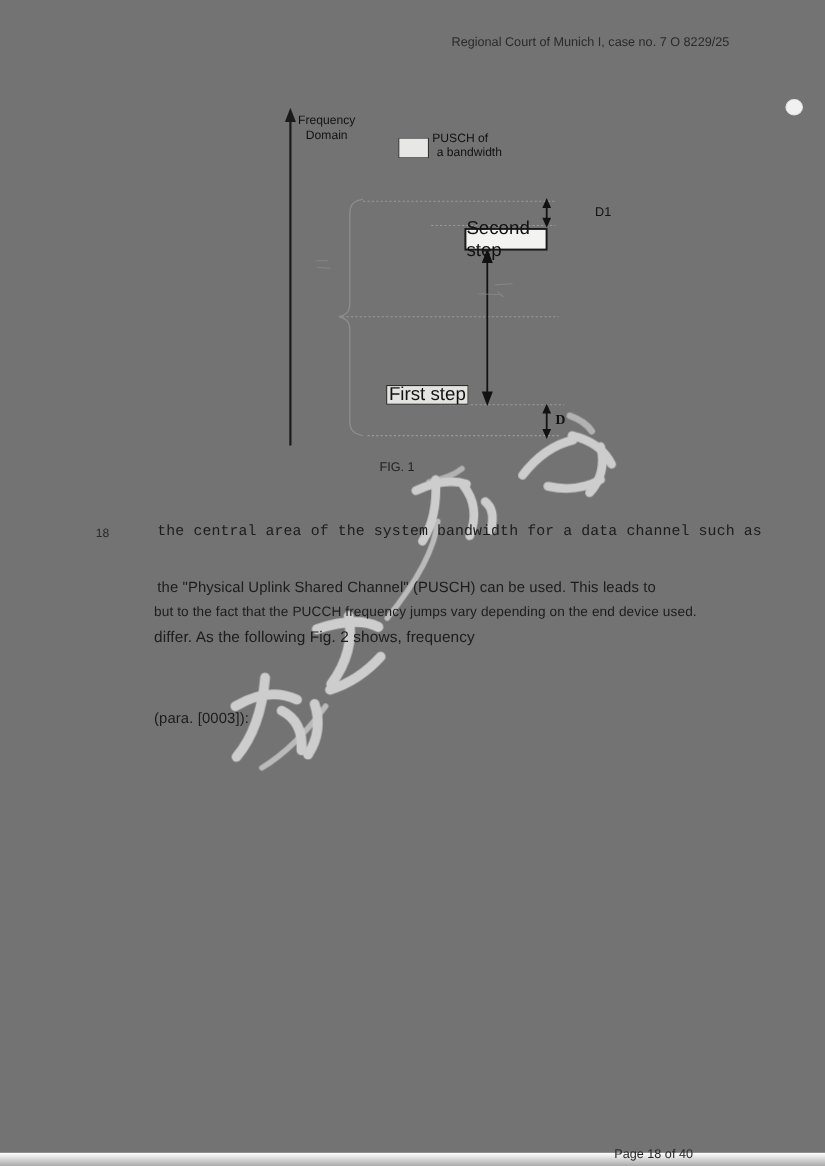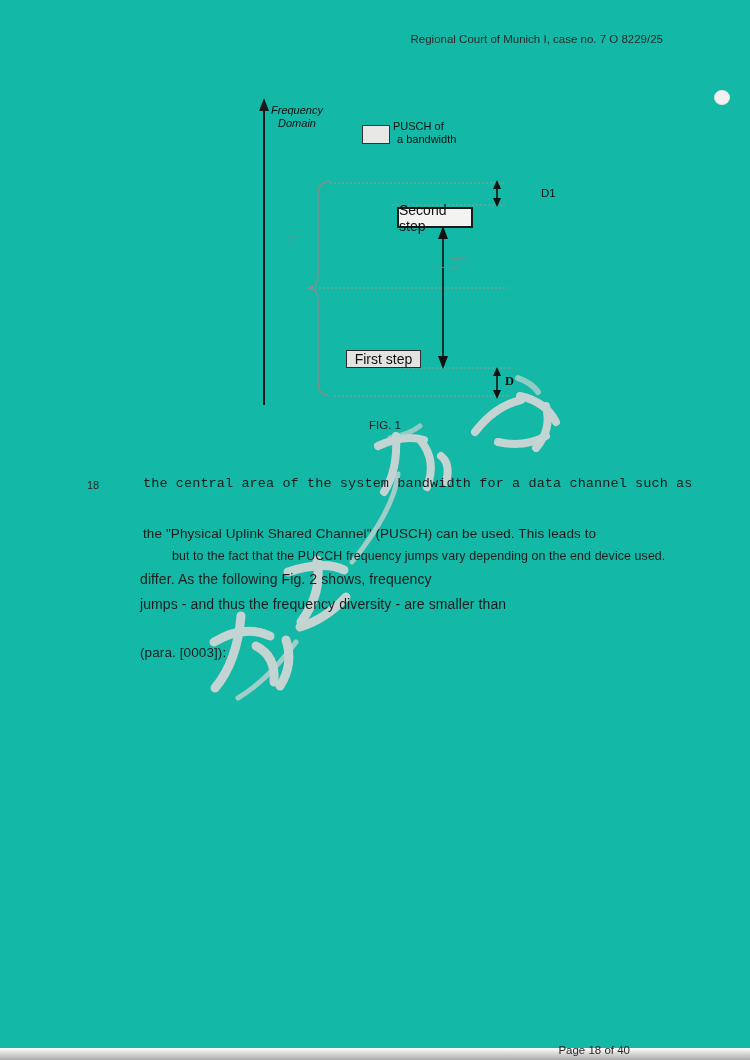--- a/index.html
+++ b/index.html
@@ -1,35 +1,35 @@
 <!DOCTYPE html>
 <html><head>
 <meta charset="utf-8">
 <style>
   html,body{margin:0;padding:0;}
   body{width:750px;height:1060px;background:#ffffff;font-family:"Liberation Sans",sans-serif;}
-  .page{position:relative;width:750px;height:1060px;background:#14b8a6;overflow:hidden;}
+  .page{position:relative;width:750px;height:1060px;background:#737373;overflow:hidden;}
   .abs{position:absolute;}
   .txt{color:#1f1f1f;white-space:nowrap;}
   .header-ref{top:33px;right:87px;font-size:11.5px;color:#2a2a2a;}
   .footer-ref{top:1014px;right:120px;font-size:11.5px;color:#2a2a2a;}
   .para-num{top:479px;left:87px;font-size:11px;color:#2a2a2a;}
   .body-line{color:#1c1c1c;letter-spacing:.1px;}
   .l-norm{font-size:13.5px;}
   .l-small{font-size:12.4px;}
   .l-big{font-size:14px;}
-  .step-box{display:flex;align-items:center;justify-content:center;font-size:14px;color:#111;}
+  .step-box{display:flex;align-items:center;justify-content:center;font-size:17px;color:#111;margin-left:25px;}
   .second-step{left:397px;top:112px;width:72px;height:17px;border:2px solid #1a1a1a;background:#f3f3f2;}
-  .first-step{left:346px;top:255px;width:73px;height:16px;border:1.5px solid #2c2c2c;background:#e3e3e1;}
+  .first-step{left:326px;top:255px;width:73px;height:16px;border:1.5px solid #2c2c2c;background:#e3e3e1;}
   .legend-swatch{left:362px;top:30px;width:26px;height:17px;border:1.5px solid #333;background:#e7e7e5;}
-  .axis-title{left:266px;top:9px;width:62px;text-align:center;font-size:11px;line-height:12.5px;color:#111;font-style:italic;}
+  .axis-title{left:266px;top:9px;width:62px;text-align:center;font-size:11px;line-height:12.5px;color:#111;}
   .legend-text{left:393px;top:25px;font-size:11px;line-height:12.5px;color:#111;}
   .d-label{font-size:11.5px;color:#111;}
   .d-bold{font-weight:bold;font-family:"Liberation Serif",serif;font-size:12.5px;}
-  .caption{left:345px;top:324px;width:80px;text-align:center;font-size:11.5px;color:#222;}
+  .caption{left:345px;top:324px;width:80px;font-size:11.5px;color:#222;}
   .bottom-edge{left:0;bottom:0;width:750px;height:12px;background:linear-gradient(#ffffff, #aaaaaa);}
   .smudge{left:714px;top:90px;width:14px;height:13px;border-radius:50%;background:#f1f1f1;border:1px solid #e3e3e3;}
   svg{display:block;}
 </style>
 </head>
 <body>
 
 <div class="page">
 
   <svg class="abs" style="left:0;top:0;z-index:1;" width="750" height="1060" viewBox="0 0 750 1060" aria-label="知产财经">
@@ -136,21 +136,20 @@
     <div class="abs txt d-label" style="left:504px;top:92px;padding-left:37px;">D1</div>
     <div class="abs txt d-label d-bold" style="left:505px;top:279px;">D</div>
 
     <div class="abs caption">FIG. 1</div>
   </div>
 
   <div class="abs txt para-num" style="z-index:2;">18</div>
 
   <div class="abs body-line l-norm" style="left:143px;top:476px;z-index:2;font-family:Liberation Mono, monospace;">the central area of the system bandwidth for a data channel such as</div>
   <div class="abs body-line l-norm" style="left:143px;top:526px;z-index:2;">the "Physical Uplink Shared Channel" (PUSCH) can be used. This leads to</div>
-  <div class="abs body-line l-small" style="left:140px;top:549px;z-index:2;margin-left:32px;">but to the fact that the PUCCH frequency jumps vary depending on the end device used.</div>
+  <div class="abs body-line l-small" style="left:140px;top:549px;z-index:2;">but to the fact that the PUCCH frequency jumps vary depending on the end device used.</div>
   <div class="abs body-line l-big" style="left:140px;top:571px;z-index:2;">differ. As the following Fig. 2 shows, frequency</div>
-  <div class="abs body-line l-big" style="left:140px;top:596px;z-index:2;">jumps - and thus the frequency diversity - are smaller than</div>
   <div class="abs body-line l-norm" style="left:140px;top:645px;z-index:2;">(para. [0003]):</div>
 
   <div class="abs txt footer-ref" style="z-index:2;margin-top:30px;">Page 18 of 40</div>
 
   <div class="abs bottom-edge"></div>
 </div>
 
 </body></html>

